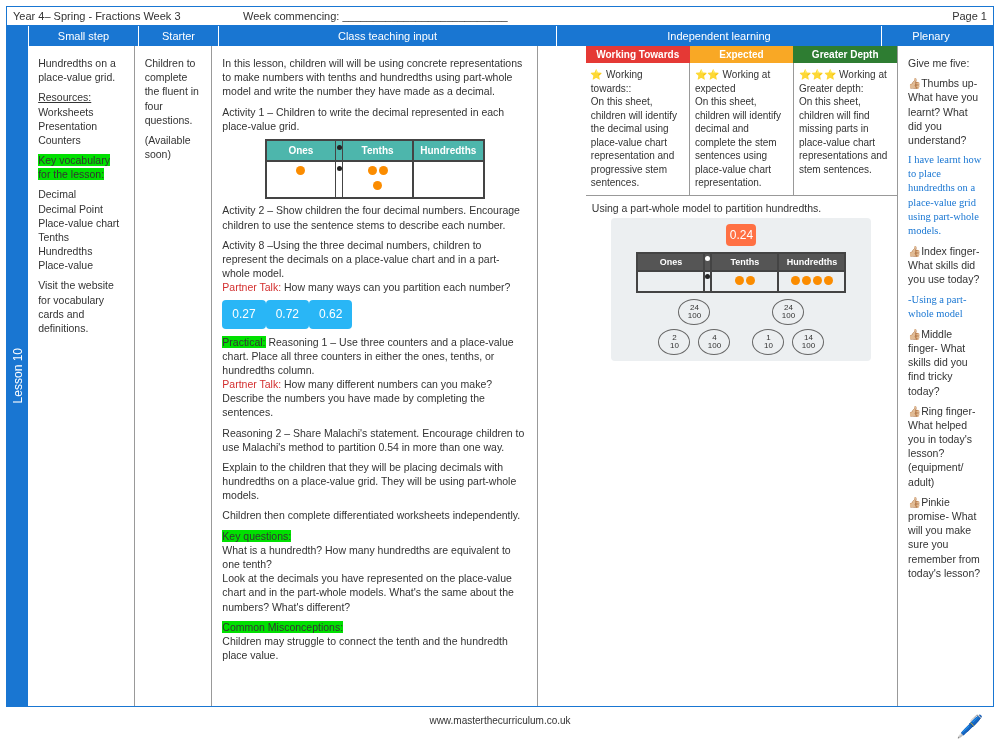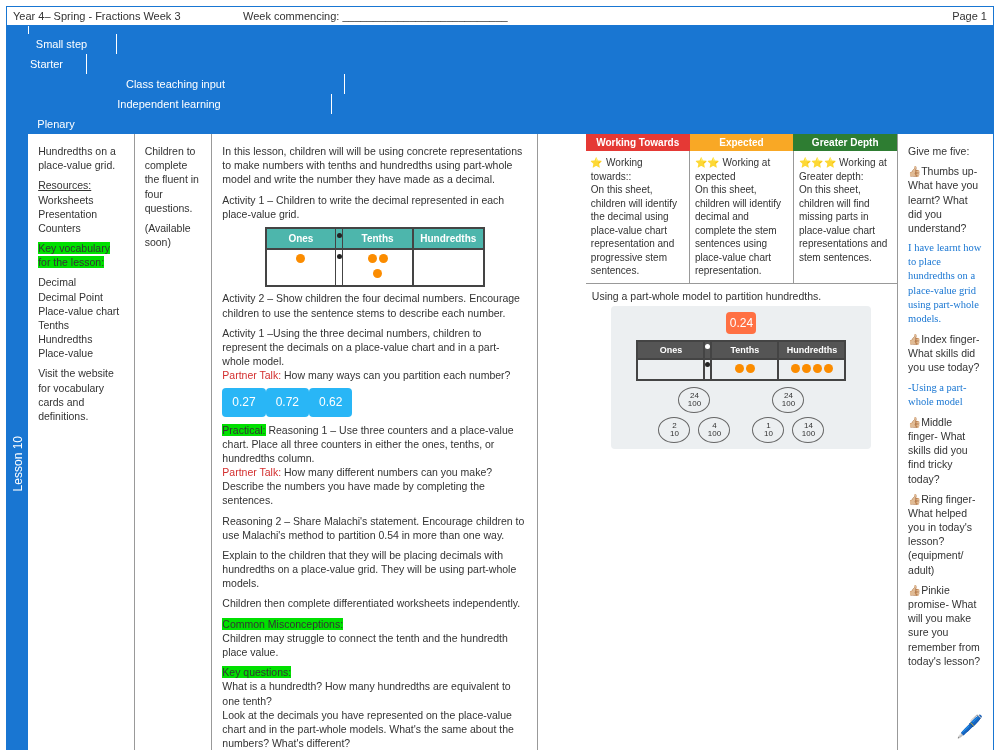--- a/index.html
+++ b/index.html
@@ -2,21 +2,21 @@
 <html><head>
 <meta charset="utf-8">
 <style>
   * { box-sizing: border-box; margin: 0; padding: 0; }
   body { font-family: 'Segoe UI', Tahoma, sans-serif; font-size: 11px; color: #333; background: #fff; width: 1000px; }
   .page { border: 1.5px solid #1976D2; margin: 6px; }
   .topbar { display: flex; border-bottom: 1px solid #1976D2; padding: 3px 6px; font-size: 11px; }
   .topbar .title { flex: 0 0 230px; }
   .topbar .week { flex: 1; }
   .topbar .pageno { flex: 0 0 60px; text-align: right; }
-  .headers { display: flex; background: #1976D2; color: #fff; font-size: 11px; flex-direction: column; }
+  .headers { display: flex; background: #1976D2; color: #fff; font-size: 11px; }
   .headers > div { text-align: center; padding: 4px 0; border-right: 1px solid #fff; }
   .headers > div:last-child { border-right: none; }
   .w-lesson { width: 22px; }
   .w-small { width: 110px; }
   .w-starter { width: 80px; }
   .w-class { width: 338px; }
   .w-indep { width: 325px; }
   .w-plenary { width: 98px; }
   .body { display: flex; min-height: 660px; }
   .lesson-tab { width: 22px; background: #1976D2; color: #fff; display: flex; align-items: center; justify-content: center; }
@@ -116,32 +116,32 @@
           <div class="pv-cell pv-h">Hundredths</div>
         </div>
         <div class="pv-row">
           <div class="pv-cell"><span class="dot"></span></div>
           <div class="pv-cell" style="flex:0 0 6px;padding:0;border-left:none;border-right:none;"><span class="sep-dot"></span></div>
           <div class="pv-cell"><span class="dot"></span><span class="dot"></span><br><span class="dot"></span></div>
           <div class="pv-cell"></div>
         </div>
       </div>
       <p>Activity 2 – Show children the four decimal numbers. Encourage children to use the sentence stems to describe each number.</p>
-      <p><span>Activity 1 –Using the three decimal numbers, children to represent the decimals on a place-value chart and in a part-whole model.</span><br><span class="red">Partner Talk:</span><span> How many ways can you partition each number?</span></p>
+      <p><span>Activity 8 –Using the three decimal numbers, children to represent the decimals on a place-value chart and in a part-whole model.</span><br><span class="red">Partner Talk:</span><span> How many ways can you partition each number?</span></p>
       <div class="chips">
         <div class="chip">0.27</div>
         <div class="chip">0.72</div>
         <div class="chip">0.62</div>
       </div>
       <p><span class="hl-green">Practical:</span><span> Reasoning 1 – Use three counters and a place-value chart. Place all three counters in either the ones, tenths, or hundredths column.</span><br><span class="red">Partner Talk:</span><span> How many different numbers can you make? Describe the numbers you have made by completing the sentences.</span></p>
       <p>Reasoning 2 – Share Malachi's statement. Encourage children to use Malachi's method to partition 0.54 in more than one way.</p>
       <p>Explain to the children that they will be placing decimals with hundredths on a place-value grid. They will be using part-whole models.</p>
       <p>Children then complete differentiated worksheets independently.</p>
+      <p><span class="hl-green">Key questions:</span><br><span>What is a hundredth? How many hundredths are equivalent to one tenth?</span><br><span> Look at the decimals you have represented on the place-value chart and in the part-whole models. What's the same about the numbers? What's different?</span></p>
       <p><span class="hl-green">Common Misconceptions:</span><br><span>Children may struggle to connect the tenth and the hundredth place value.</span></p>
-      <p><span class="hl-green">Key questions:</span><br><span>What is a hundredth? How many hundredths are equivalent to one tenth?</span><br><span> Look at the decimals you have represented on the place-value chart and in the part-whole models. What's the same about the numbers? What's different?</span></p>
     </div>
 
     <div class="indep-wrap">
       <div class="indep-heads">
         <div class="ih ih-wt">Working Towards</div>
         <div class="ih ih-ex">Expected</div>
         <div class="ih ih-gd">Greater Depth</div>
       </div>
       <div class="indep-cols">
         <div class="ic">

